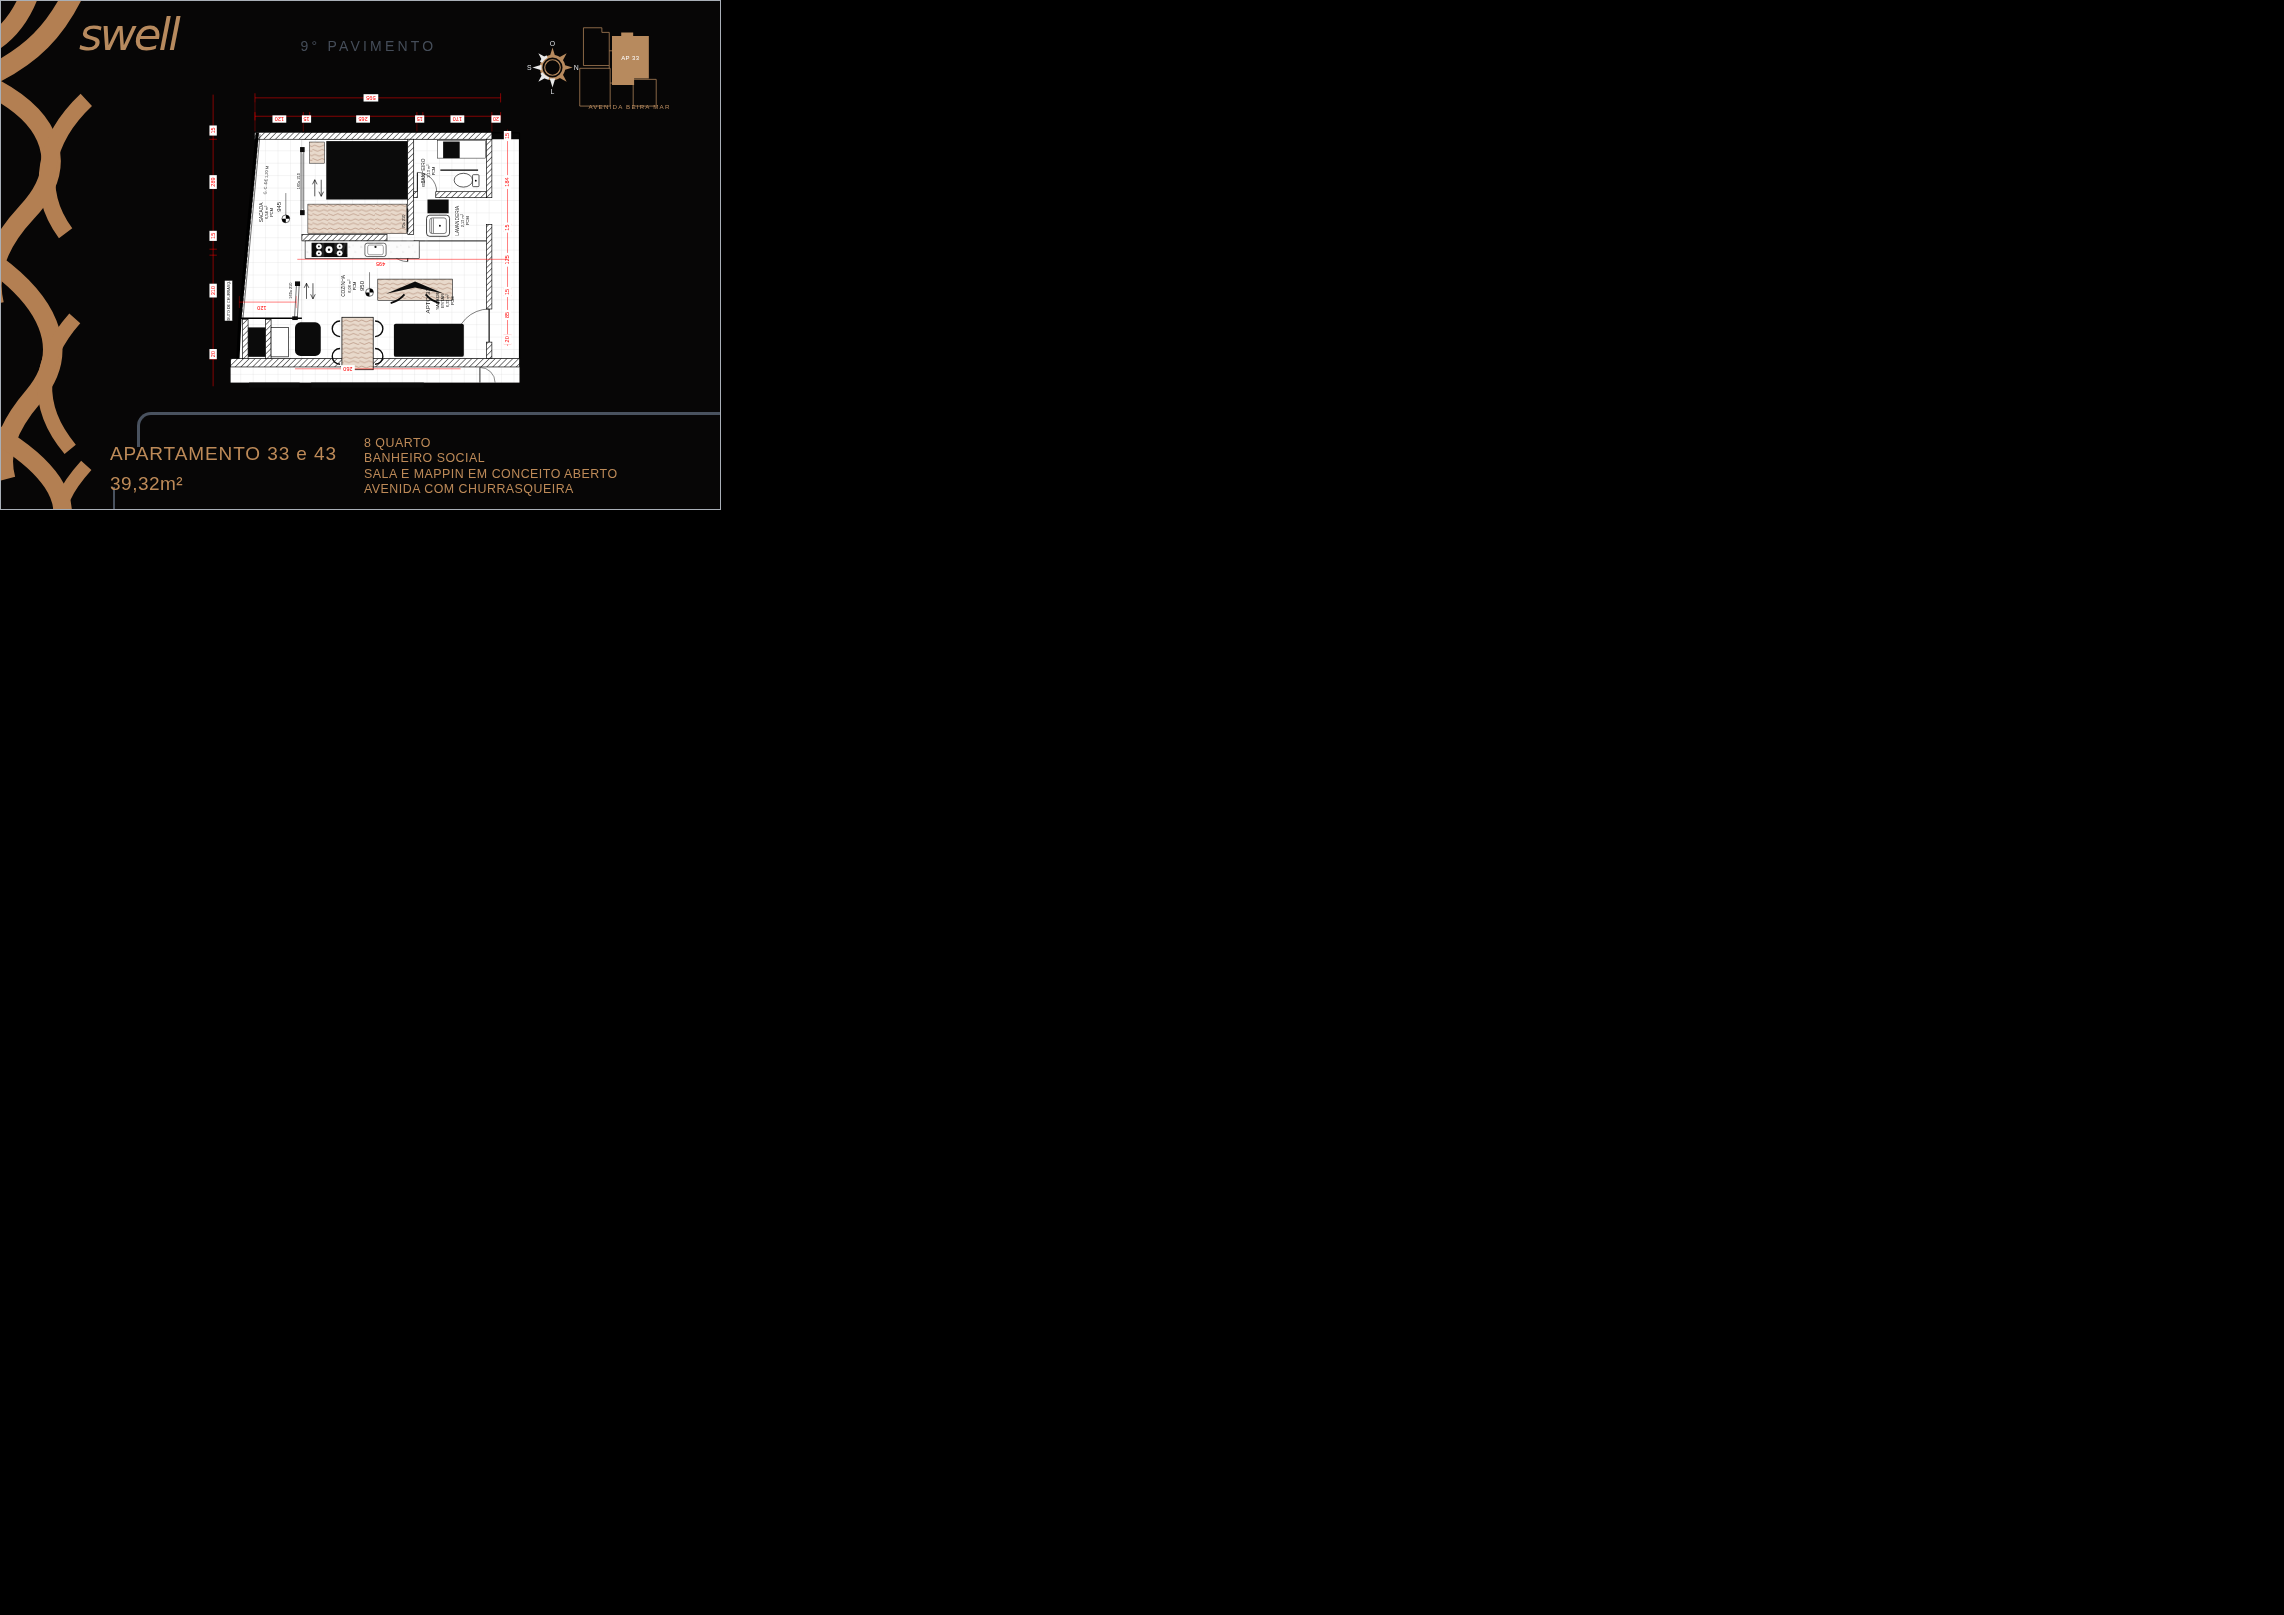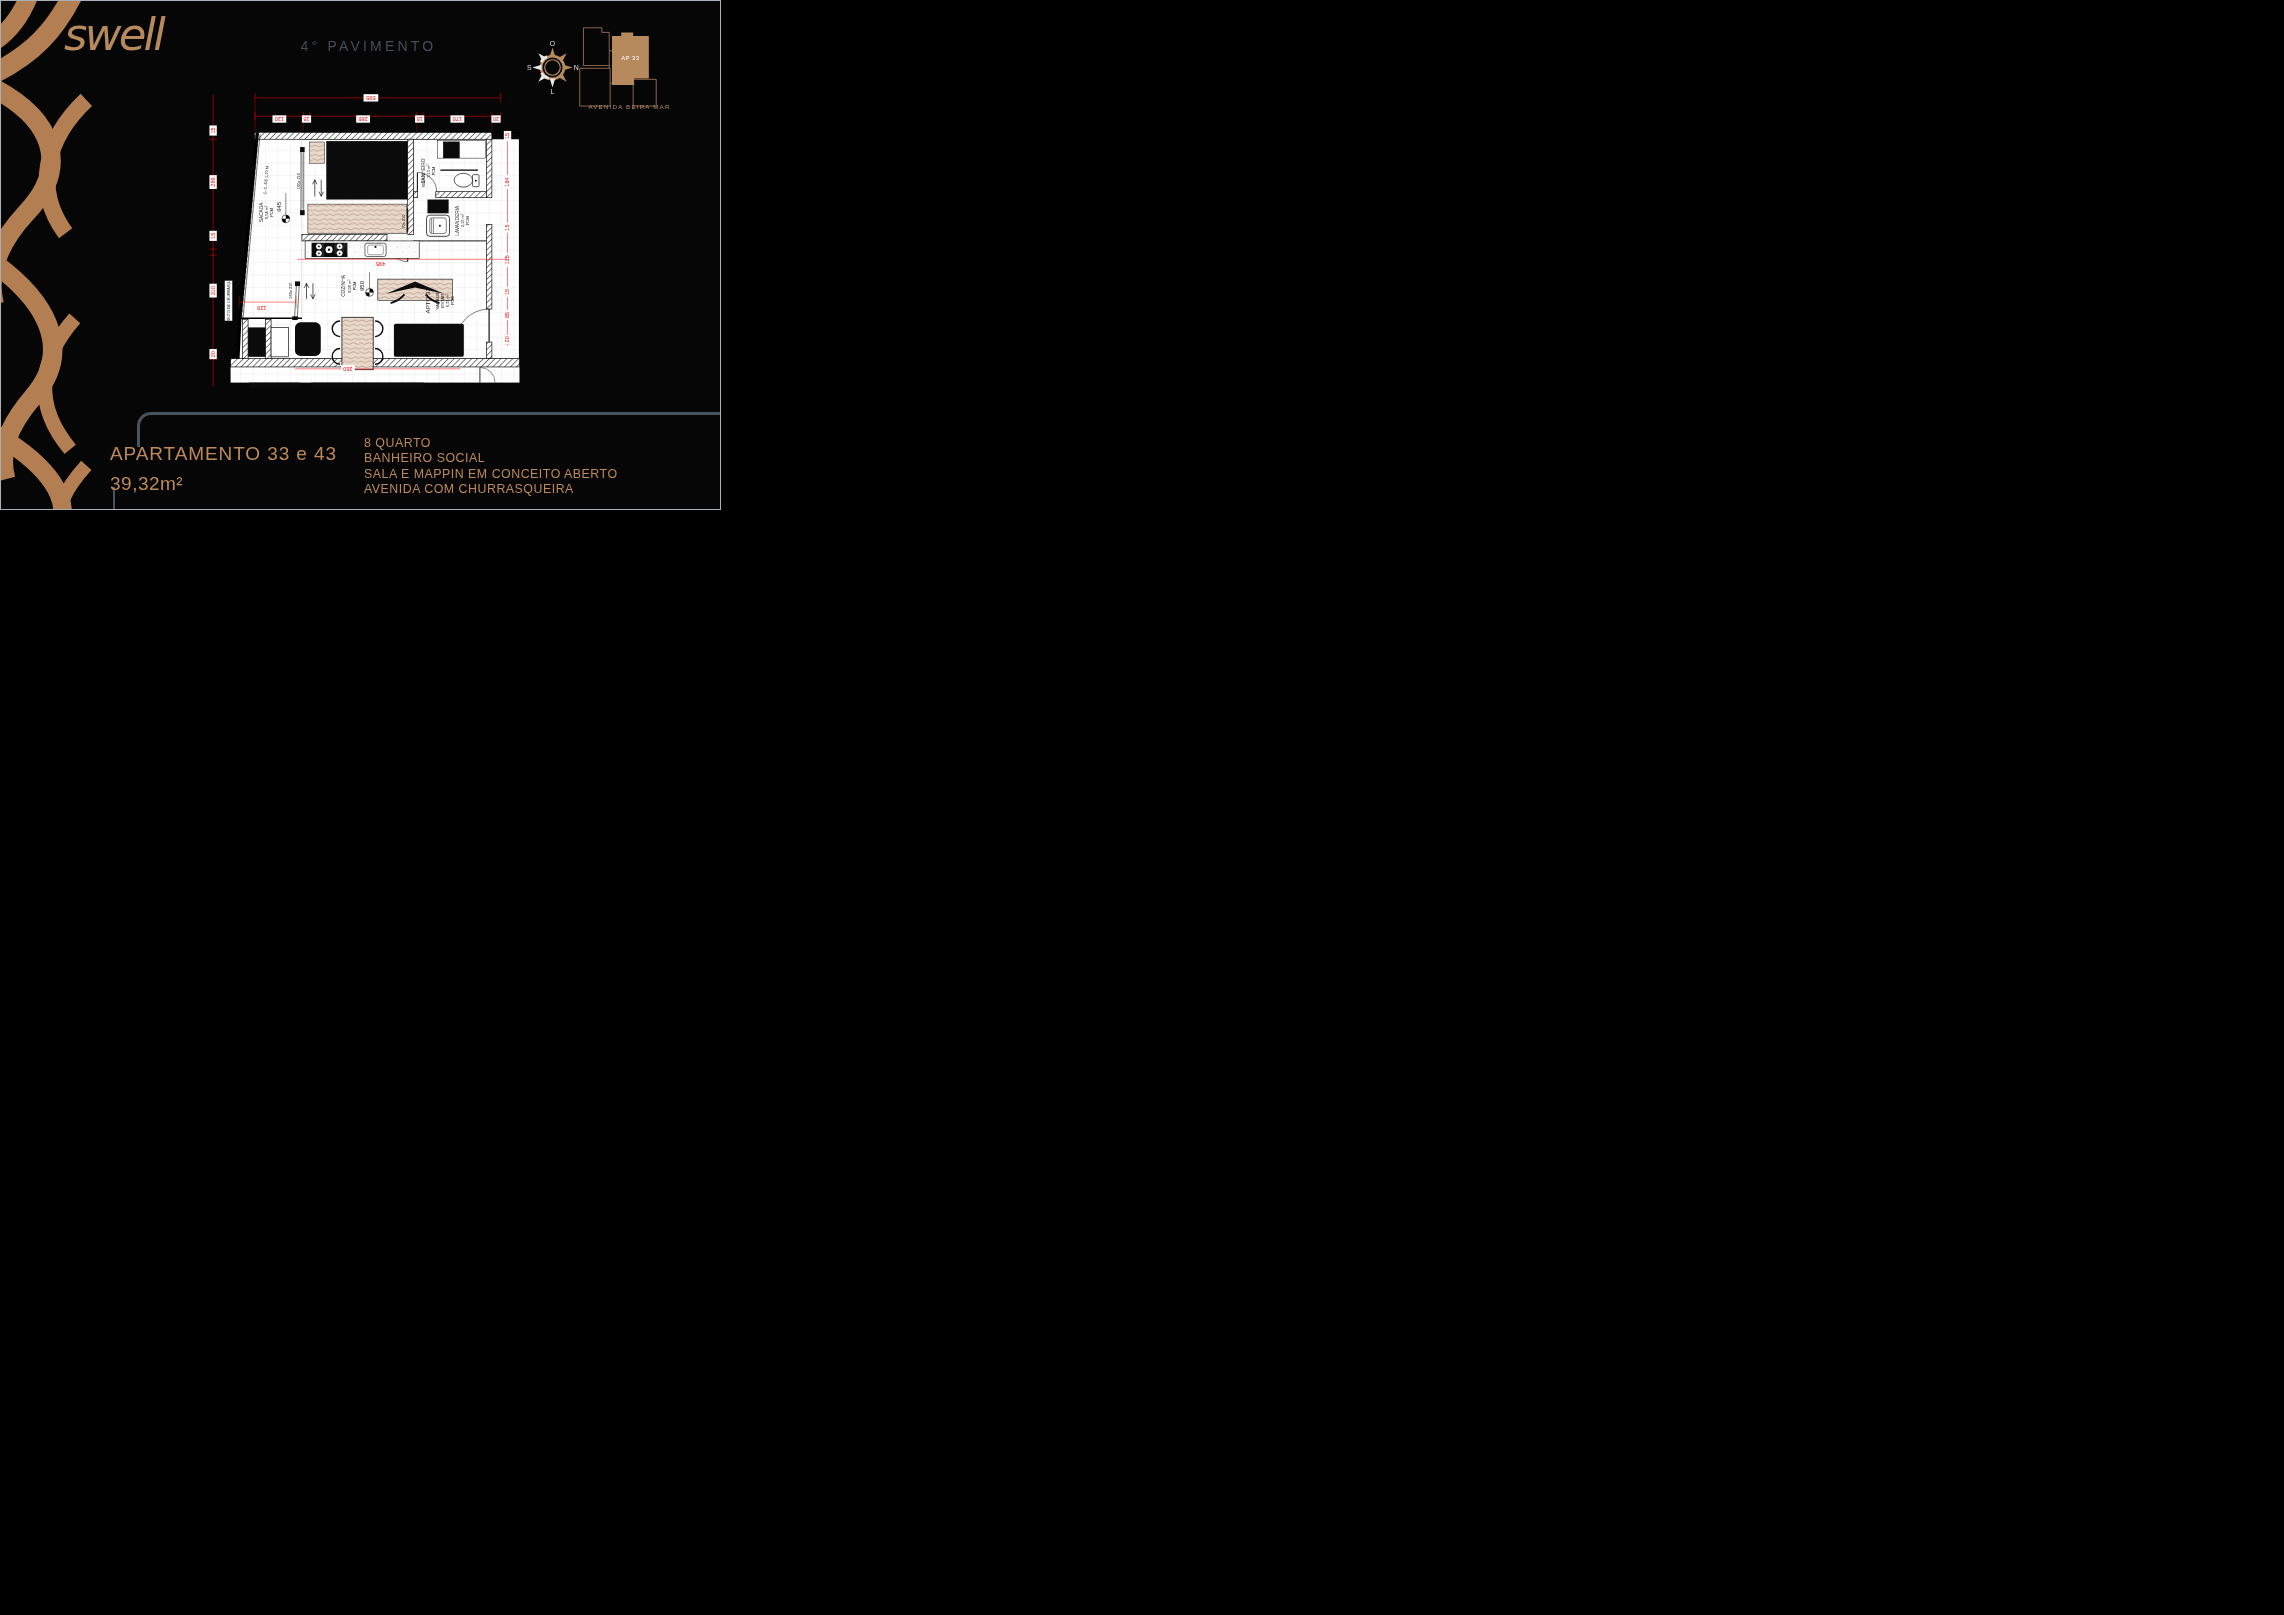--- a/index.html
+++ b/index.html
@@ -1,19 +1,19 @@
 <!DOCTYPE html>
 <html style="font-size:7.4px"><head>
 <meta charset="utf-8">
 <style>
   html,body{margin:0;padding:0;background:#000;}
   .stage{position:relative;width:721px;height:510px;background:#070606;overflow:hidden;
          border:0.9px solid #a9afb7;box-sizing:border-box;font-family:"Liberation Sans",sans-serif;}
   .abs{position:absolute;}
-  .logo{left:63px;top:6.4px;width:147px;height:60px;color:#b78a5e;
+  .logo{left:78px;top:6.4px;width:147px;height:60px;color:#b78a5e;
         font-family:"DejaVu Sans",sans-serif;font-style:italic;font-weight:400;
         font-size:45px;letter-spacing:-2.8px;line-height:55px;}
   .title{left:271px;top:37px;width:193px;text-align:center;color:#454d59;
          font-size:14px;letter-spacing:3.2px;font-weight:400;}
   .street{left:571px;top:102px;width:115px;text-align:center;color:#b78a5e;
           font-size:6.2px;letter-spacing:1.2px;}
   .apt-title{left:109px;top:442px;color:#bd8a58;font-size:19px;letter-spacing:0.9px;}
   .apt-area{left:109px;top:472px;color:#bd8a58;font-size:19px;letter-spacing:0.5px;}
   .features{left:363px;top:435px;color:#bd8a58;font-size:12.4px;line-height:15.4px;letter-spacing:0.5px;}
   .bracket{left:136px;top:411px;right:-3.7px;height:32px;border-left:3.2px solid #49525f;
@@ -42,21 +42,21 @@
       <path d="M185,215 C95,300 70,410 140,505" stroke-width="36"></path>
       <path d="M-30,560 C95,645 160,755 70,860 C10,930 -5,985 10,1040" stroke-width="42"></path>
       <path d="M160,690 C80,780 70,880 150,975" stroke-width="32"></path>
       <path d="M-15,940 C105,1010 155,1085 125,1150" stroke-width="40"></path>
       <path d="M185,1010 C140,1060 120,1100 125,1150" stroke-width="30"></path>
     </g>
   </svg>
 
   <div class="abs logo">swell</div>
 
-  <div class="abs title">4° PAVIMENTO</div>
+  <div class="abs title">9° PAVIMENTO</div>
 
   <svg class="abs" style="left:525px;top:40px" width="53" height="53" viewBox="0 0 116 116">
     <g>
       <circle cx="58" cy="58" r="25" fill="none" stroke="#b78a5e" stroke-width="6"></circle>
       <path d="M34,70 A25,25 0 0 0 50,82" fill="none" stroke="#e9e9e9" stroke-width="6"></path>
       <path d="M33,46 A25,25 0 0 1 46,34" fill="none" stroke="#e9e9e9" stroke-width="6"></path>
       <circle cx="58" cy="58" r="17" fill="none" stroke="#b78a5e" stroke-width="2.5"></circle>
       <polygon points="58,14 52,34 64,34" fill="#b78a5e"></polygon>
       <polygon points="102,58 82,52 82,64" fill="#b78a5e"></polygon>
       <polygon points="58,102 52,82 64,82" fill="#e9e9e9"></polygon>

